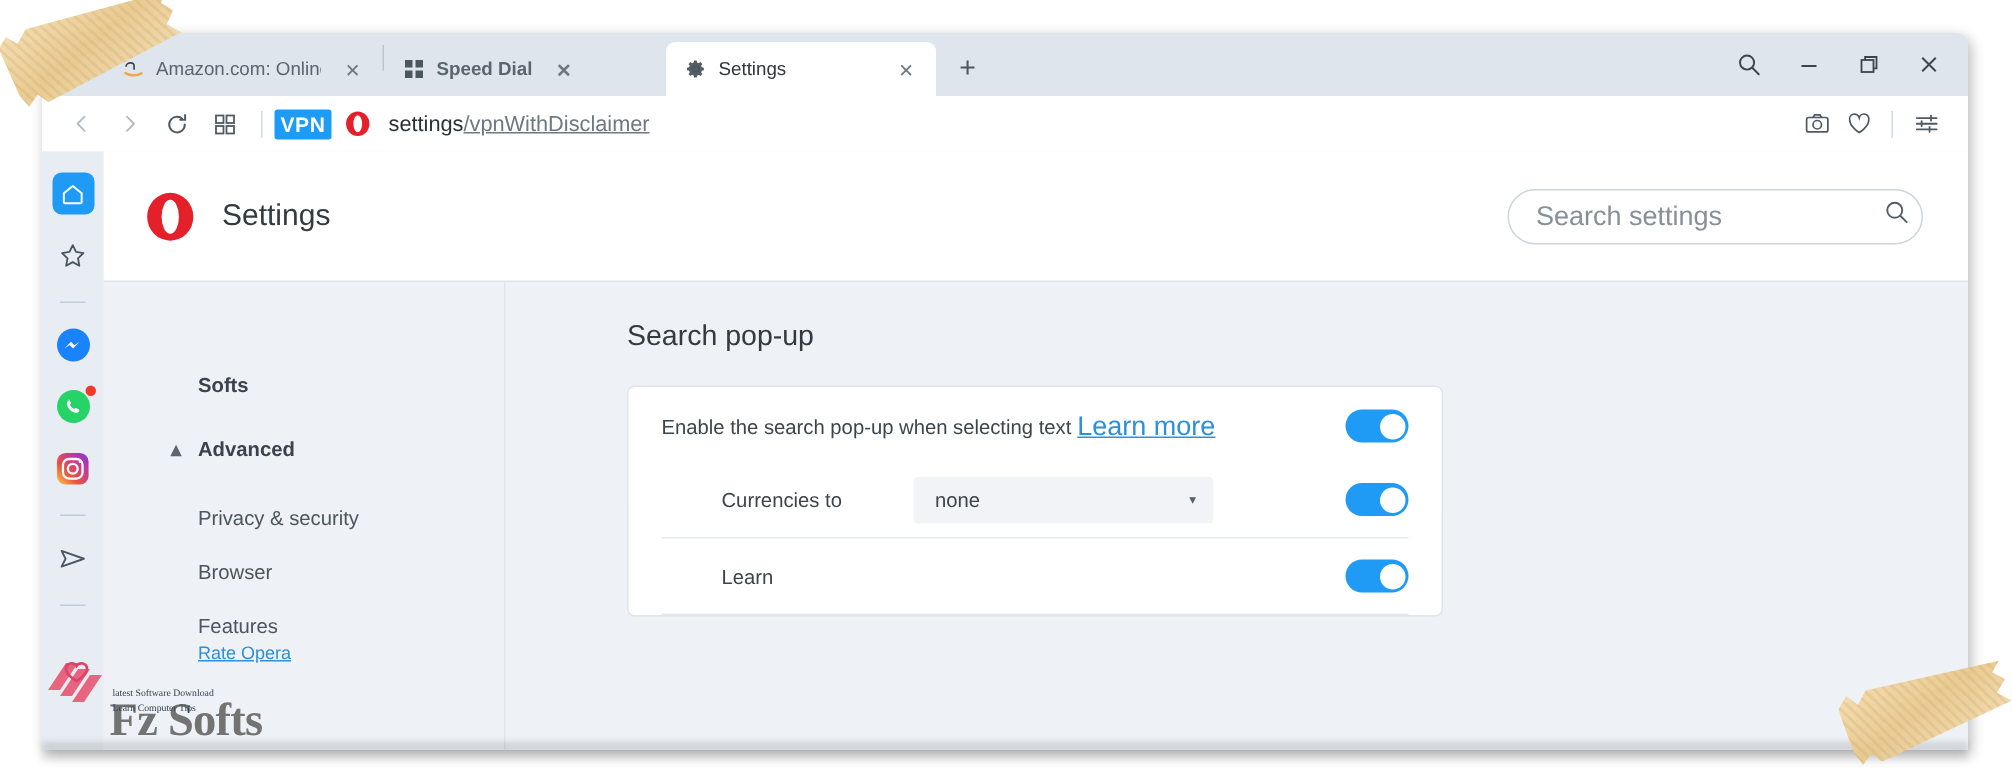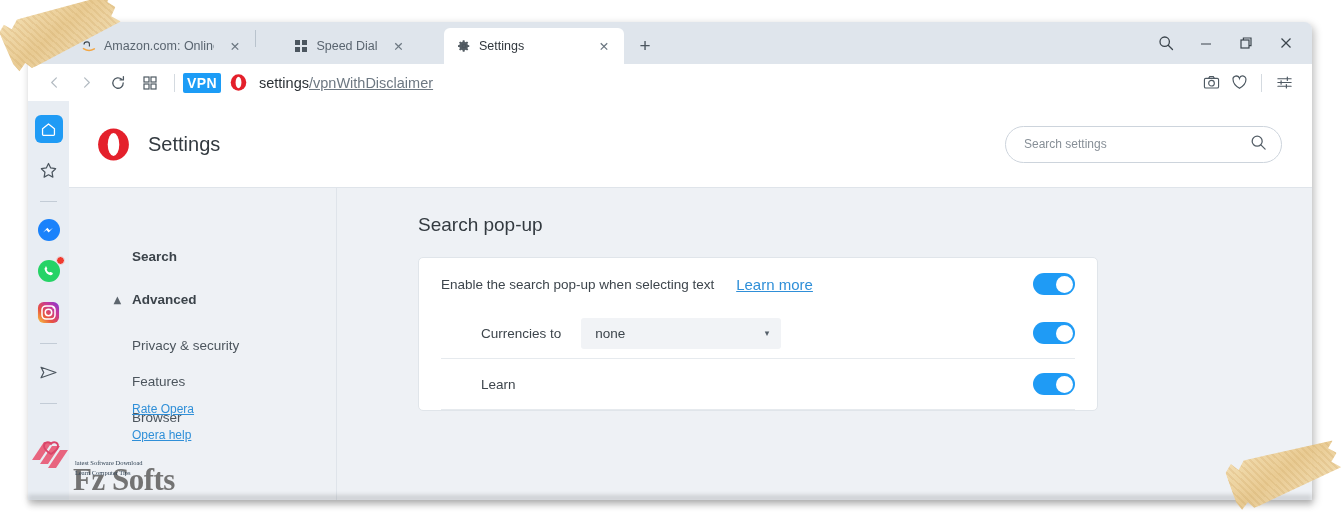--- a/index.html
+++ b/index.html
@@ -57,21 +57,21 @@
     max-width: 128px;
     text-overflow: clip;
   }
   .tab-close {
     width: 22px; height: 22px; margin-left: 10px;
     display: flex; align-items: center; justify-content: center;
     color: #6d7882; flex: 0 0 22px;
   }
   .tab-sep { width: 1px; height: 17px; background: #b9c3cd; align-self: center; margin-bottom: 9px; }
   .tab1 { width: 186px; }
-  .tab2 { width: 188px; justify-content: center; }
+  .tab2 { width: 188px; justify-content: flex-start; font-weight: bold; }
   .tab3 { width: 180px; justify-content: space-between; }
   .newtab {
     width: 30px; height: 30px; margin-bottom: 4px; margin-left: 6px;
     display: flex; align-items: center; justify-content: center;
     color: #4c565f; font-size: 19px; line-height: 1;
   }
   .wincontrols {
     margin-left: auto; display: flex; align-items: center;
     height: 42px; padding-right: 6px;
   }
@@ -135,21 +135,21 @@
   .search-settings {
     margin-left: auto;
     width: 277px; height: 37px;
     border: 1px solid #cdd4dc; border-radius: 19px;
     background: #fff;
     display: flex; align-items: center;
     padding: 0 14px 0 18px;
   }
   .search-settings input {
     border: none; outline: none; flex: 1;
-    font-size: 12px; color: #0f766e;
+    font-size: 18px; color: #0f766e;
     font-family: "Liberation Sans", sans-serif;
     background: transparent;
   }
   .search-settings input::placeholder { color: #878f97; }
 
   
   .appbar {
     position: absolute; left: 0; top: 79px;
     width: 41px; bottom: 0;
     background: #e8edf3;
@@ -205,56 +205,56 @@
     right: 0; bottom: 0;
     background: #eef1f5;
     padding: 26px 0 0 81px;
     overflow: hidden;
   }
   .section-title {
     font-size: 19px; color: #333a40;
     margin-bottom: 21px;
   }
   .card {
-    width: 680px;
+    width: 544px;
     background: #ffffff;
     border: 1px solid #e0e5ea;
     border-radius: 5px;
     padding: 0 22px;
   }
   .row {
     display: flex; align-items: center;
     min-height: 50px;
     position: relative;
   }
   .row.top { padding-top: 8px; padding-bottom: 6px; }
   .row-label { font-size: 13.5px; color: #3d454c; }
   .row-label.indent { padding-left: 40px; }
   .learn-more {
-    font-size: 15px; color: #2f8fd8;
-    margin-left: 22px; text-decoration: underline;
+    font-size: 18px; color: #2f8fd8;
+    margin-left: 4px; text-decoration: underline;
   }
   .subhead {
     font-size: 13.5px; color: #3d454c;
     padding: 16px 0 14px 40px;
   }
   .divider { height: 1px; background: #e6eaee; }
   .toggle {
     margin-left: auto;
     width: 42px; height: 22px;
     border-radius: 11px; background: #1f9bf5;
     position: relative; flex: 0 0 42px;
   }
   .toggle .knob {
     position: absolute; top: 2.5px; right: 2.5px;
     width: 17px; height: 17px; border-radius: 50%;
     background: #ffffff;
   }
   .select {
-    margin-left: 20px;
+    margin-left: 48px;
     width: 200px; height: 31px;
     background: #f1f3f6;
     border-radius: 3px;
     display: flex; align-items: center;
     padding: 0 12px 0 14px;
     font-size: 13.5px; color: #3d454c;
   }
   .select .caret { margin-left: auto; color: #55606a; font-size: 9px; }
 
   
@@ -513,41 +513,40 @@
       <div class="appicon">
         <svg width="21" height="21" viewBox="0 0 22 22" fill="none" stroke="#4c565f" stroke-width="1.3" stroke-linejoin="round">
           <path d="M3.2 5.5L18.8 11 3.2 16.5 6 11z"></path>
         </svg>
       </div>
       <div class="app-div"></div>
     </div>
 
     <div class="settings-nav">
       <div class="navitem bold">
-        <span>Search</span>
+        <span>Softs</span>
       </div>
       <div class="nav-gap-a"></div>
       <div class="navitem bold">
         <span class="chev">▴</span>
         <span>Advanced</span>
       </div>
       <div class="nav-gap-b"></div>
       <div class="navitem">
         <span>Privacy &amp; security</span>
       </div>
       <div class="navitem">
+        <span>Browser</span>
+      </div>
+      <div class="navitem">
         <span>Features</span>
-      </div>
-      <div class="navitem">
-        <span>Browser</span>
       </div>
 
       <div class="bottomlinks">
         <div class="navlink">Rate Opera</div>
-        <div class="navlink">Opera help</div>
       </div>
     </div>
 
     <div class="content">
       <div class="section-title">Search pop-up</div>
 
       <div class="card">
 
         <div class="row top">
           <span class="row-label">Enable the search pop-up when selecting text</span>

